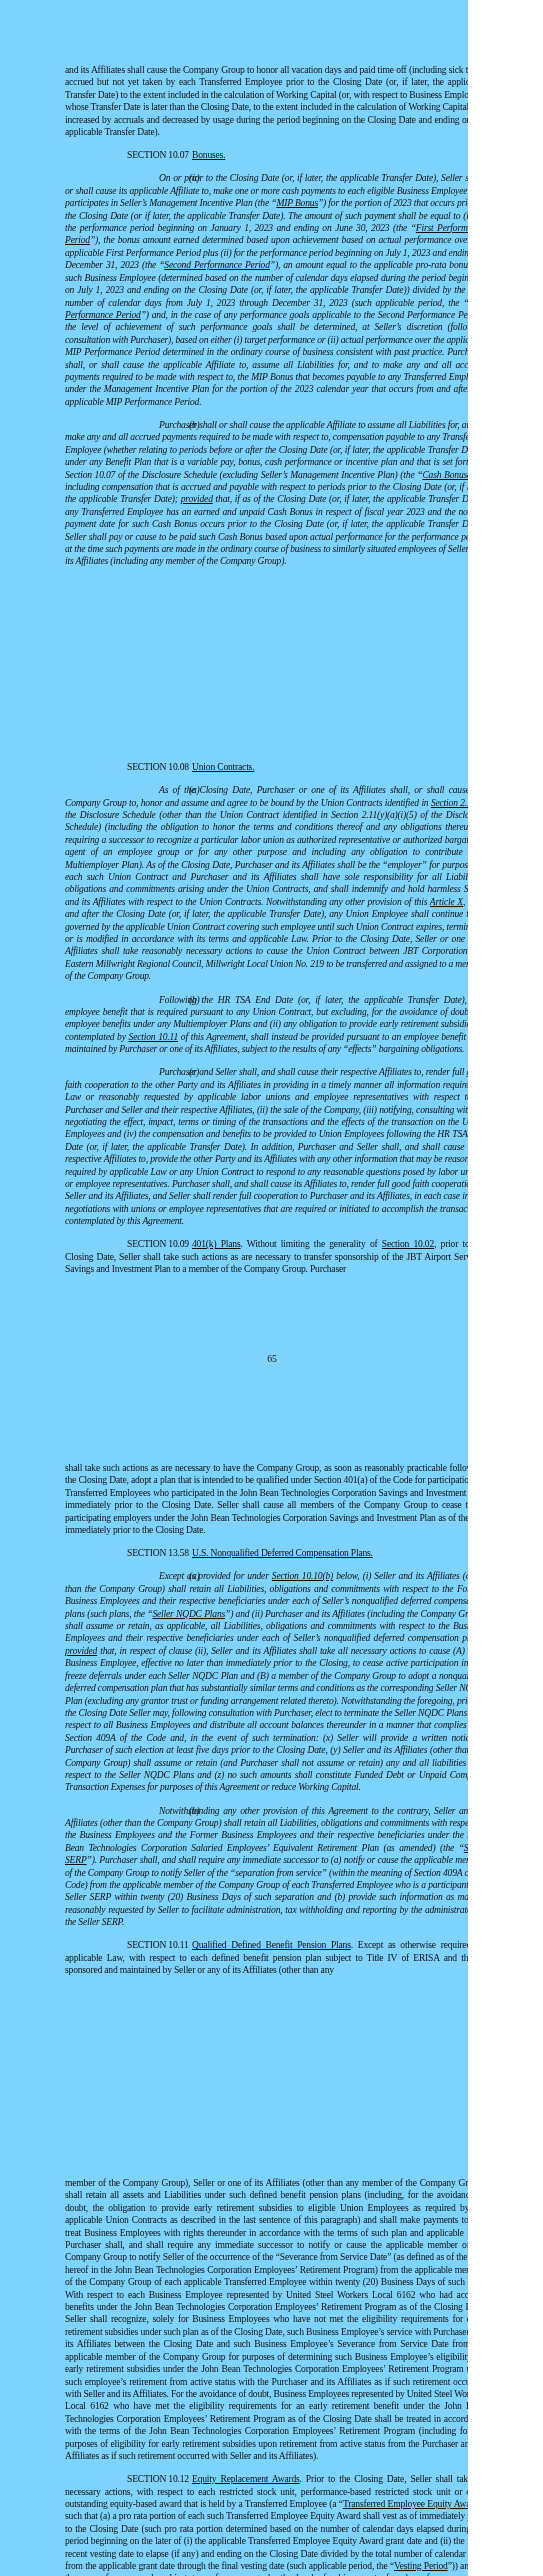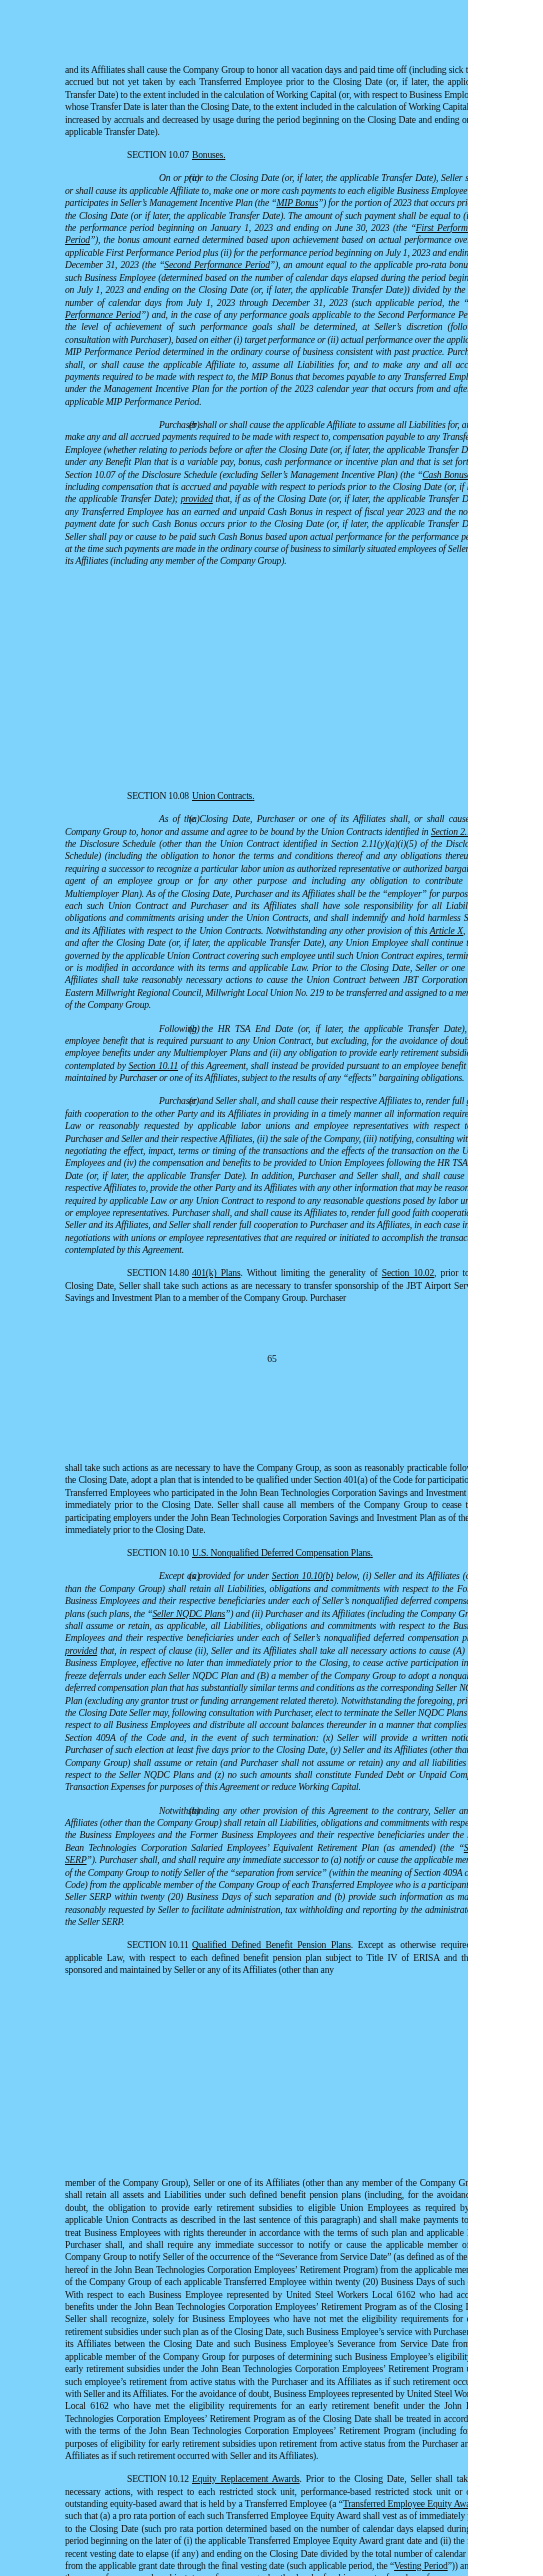--- a/index.html
+++ b/index.html
@@ -21,34 +21,34 @@
 <div class="page">
   <div class="content" style="top:64px;">
     <p>and its Affiliates shall cause the Company Group to honor all vacation days and paid time off (including sick time) accrued but not yet taken by each Transferred Employee prior to the Closing Date (or, if later, the applicable Transfer Date) to the extent included in the calculation of Working Capital (or, with respect to Business Employees whose Transfer Date is later than the Closing Date, to the extent included in the calculation of Working Capital, but increased by accruals and decreased by usage during the period beginning on the Closing Date and ending on the applicable Transfer Date).</p>
     <p class="heading indent-section"><span class="sec-num">SECTION 10.07</span><u>Bonuses</u><span>.</span></p>
     <p class="indent-sub"><span class="sub-lbl">(a)</span><span>On or prior to the Closing Date (or, if later, the applicable Transfer Date), Seller shall, or shall cause its applicable Affiliate to, make one or more cash payments to each eligible Business Employee who participates in Seller’s Management Incentive Plan (the “</span><u>MIP Bonus</u><span>”) for the portion of 2023 that occurs prior to the Closing Date (or if later, the applicable Transfer Date).  The amount of such payment shall be equal to (i) for the performance period beginning on January 1, 2023 and ending on June 30, 2023 (the “</span><u>First Performance Period</u><span>”), the bonus amount earned determined based upon achievement based on actual performance over the applicable First Performance Period plus (ii) for the performance period beginning on July 1, 2023 and ending on December 31, 2023  (the “</span><u>Second Performance Period</u><span>”), an amount equal to the applicable pro-rata bonus for such Business Employee (determined based on the number of calendar days elapsed during the period beginning on July 1, 2023 and ending on the Closing Date (or, if later, the applicable Transfer Date)) divided by the total number of calendar days from July 1, 2023 through December 31, 2023 (such applicable period, the “</span><u>MIP Performance Period</u><span>”) and, in the case of any performance goals applicable to the Second Performance Period, the level of achievement of such performance goals shall be determined, at Seller’s discretion (following consultation with Purchaser), based on either (i) target performance or (ii) actual performance over the applicable MIP Performance Period determined in the ordinary course of business consistent with past practice.  Purchaser shall, or shall cause the applicable Affiliate to, assume all Liabilities for, and to make any and all accrued payments required to be made with respect to, the MIP Bonus that becomes payable to any Transferred Employee under the Management Incentive Plan for the portion of the 2023 calendar year that occurs from and after the applicable MIP Performance Period.</span></p>
     <p class="indent-sub"><span class="sub-lbl">(b)</span><span>Purchaser shall or shall cause the applicable Affiliate to assume all Liabilities for, and to make any and all accrued payments required to be made with respect to, compensation payable to any Transferred Employee (whether relating to periods before or after the Closing Date (or, if later, the applicable Transfer Date)) under any Benefit Plan that is a variable pay, bonus, cash performance or incentive plan and that is set forth on Section 10.07 of the Disclosure Schedule (excluding Seller’s Management Incentive Plan) (the “</span><u>Cash Bonuses</u><span>”), including compensation that is accrued and payable with respect to periods prior to the Closing Date (or, if later, the applicable Transfer Date); </span><u>provided</u><span> that, if as of the Closing Date (or, if later, the applicable Transfer Date), any Transferred Employee has an earned and unpaid Cash Bonus in respect of fiscal year 2023 and the normal payment date for such Cash Bonus occurs prior to the Closing Date (or, if later, the applicable Transfer Date), Seller shall pay or cause to be paid such Cash Bonus based upon actual performance for the performance period at the time such payments are made in the ordinary course of business to similarly situated employees of Seller and its Affiliates (including any member of the Company Group).</span></p>
   </div>
 </div>
 
 <div class="page">
-  <div class="content" style="top:87px;">
+  <div class="content" style="top:58px;">
     <p class="heading indent-section"><span class="sec-num">SECTION 10.08</span><u>Union Contracts</u><span>.</span></p>
     <p class="indent-sub"><span class="sub-lbl">(a)</span><span>As of the Closing Date, Purchaser or one of its Affiliates shall, or shall cause the Company Group to, honor and assume and agree to be bound by the Union Contracts identified in </span><u>Section 2.11</u><span> of the Disclosure Schedule (other than the Union Contract identified in Section 2.11(y)(a)(i)(5) of the Disclosure Schedule) (including the obligation to honor the terms and conditions thereof and any obligations thereunder requiring a successor to recognize a particular labor union as authorized representative or authorized bargaining agent of an employee group or for any other purpose and including any obligation to contribute to a Multiemployer Plan).  As of the Closing Date, Purchaser and its Affiliates shall be the “employer” for purposes of each such Union Contract and Purchaser and its Affiliates shall have sole responsibility for all Liabilities, obligations and commitments arising under the Union Contracts, and shall indemnify and hold harmless Seller and its Affiliates with respect to the Union Contracts.  Notwithstanding any other provision of this </span><u>Article X</u><span>, from and after the Closing Date (or, if later, the applicable Transfer Date), any Union Employee shall continue to be governed by the applicable Union Contract covering such employee until such Union Contract expires, terminates or is modified in accordance with its terms and applicable Law.  Prior to the Closing Date, Seller or one if its Affiliates shall take reasonably necessary actions to cause the Union Contract between JBT Corporation and Eastern Millwright Regional Council, Millwright Local Union No. 219 to be transferred and assigned to a member of the Company Group.</span></p>
     <p class="indent-sub"><span class="sub-lbl">(b)</span><span>Following the HR TSA End Date (or, if later, the applicable Transfer Date), any employee benefit that is required pursuant to any Union Contract, but excluding, for the avoidance of doubt, (i) employee benefits under any Multiemployer Plans and (ii) any obligation to provide early retirement subsidies as contemplated by </span><u>Section 10.11</u><span> of this Agreement, shall instead be provided pursuant to an employee benefit plan maintained by Purchaser or one of its Affiliates, subject to the results of any “effects” bargaining obligations.</span></p>
     <p class="indent-sub"><span class="sub-lbl">(c)</span><span>Purchaser and Seller shall, and shall cause their respective Affiliates to, render full good faith cooperation to the other Party and its Affiliates in providing in a timely manner all information required by Law or reasonably requested by applicable labor unions and employee representatives with respect to (i) Purchaser and Seller and their respective Affiliates, (ii) the sale of the Company, (iii) notifying, consulting with, or negotiating the effect, impact, terms or timing of the transactions and the effects of the transaction on the Union Employees and (iv) the compensation and benefits to be provided to Union Employees following the HR TSA End Date (or, if later, the applicable Transfer Date).  In addition, Purchaser and Seller shall, and shall cause their respective Affiliates to, provide the other Party and its Affiliates with any other information that may be reasonably required by applicable Law or any Union Contract to respond to any reasonable questions posed by labor unions or employee representatives.  Purchaser shall, and shall cause its Affiliates to, render full good faith cooperation to Seller and its Affiliates, and Seller shall render full cooperation to Purchaser and its Affiliates, in each case in any negotiations with unions or employee representatives that are required or initiated to accomplish the transactions contemplated by this Agreement.</span></p>
-    <p class="indent-section"><span class="sec-num">SECTION 14.80</span><u>401(k) Plans</u><span>.  Without limiting the generality of </span><u>Section 10.02</u><span>, prior to the Closing Date, Seller shall take such actions as are necessary to transfer sponsorship of the JBT Airport Services Savings and Investment Plan to a member of the Company Group.  Purchaser</span></p>
+    <p class="indent-section"><span class="sec-num">SECTION 10.09</span><u>401(k) Plans</u><span>.  Without limiting the generality of </span><u>Section 10.02</u><span>, prior to the Closing Date, Seller shall take such actions as are necessary to transfer sponsorship of the JBT Airport Services Savings and Investment Plan to a member of the Company Group.  Purchaser</span></p>
   </div>
   <div class="page-number" style="top:650px;">65</div>
 </div>
 
 <div class="page">
   <div class="content" style="top:56px;">
     <p>shall take such actions as are necessary to have the Company Group, as soon as reasonably practicable following the Closing Date, adopt a plan that is intended to be qualified under Section 401(a) of the Code for participation by Transferred Employees who participated in the John Bean Technologies Corporation Savings and Investment Plan immediately prior to the Closing Date. Seller shall cause all members of the Company Group to cease to be participating employers under the John Bean Technologies Corporation Savings and Investment Plan as of the day immediately prior to the Closing Date.</p>
-    <p class="heading indent-section"><span class="sec-num">SECTION 10.10</span><u>U.S. Nonqualified Deferred Compensation Plans</u><span>.</span></p>
+    <p class="heading indent-section"><span class="sec-num">SECTION 13.58</span><u>U.S. Nonqualified Deferred Compensation Plans</u><span>.</span></p>
     <p class="indent-sub"><span class="sub-lbl">(a)</span><span>Except as provided for under </span><u>Section 10.10(b)</u><span> below, (i) Seller and its Affiliates (other than the Company Group) shall retain all Liabilities, obligations and commitments with respect to the Former Business Employees and their respective beneficiaries under each of Seller’s nonqualified deferred compensation plans (such plans, the “</span><u>Seller NQDC Plans</u><span>”) and (ii) Purchaser and its Affiliates (including the Company Group) shall assume or retain, as applicable, all Liabilities, obligations and commitments with respect to the Business Employees and their respective beneficiaries under each of Seller’s nonqualified deferred compensation plans; </span><u>provided</u><span> that, in respect of clause (ii), Seller and its Affiliates shall take all necessary actions to cause (A) each Business Employee, effective no later than immediately prior to the Closing, to cease active participation in and freeze deferrals under each Seller NQDC Plan and (B) a member of the Company Group to adopt a nonqualified deferred compensation plan that has substantially similar terms and conditions as the corresponding Seller NQDC Plan (excluding any grantor trust or funding arrangement related thereto). Notwithstanding the foregoing, prior to the Closing Date Seller may, following consultation with Purchaser, elect to terminate the Seller NQDC Plans with respect to all Business Employees and distribute all account balances thereunder in a manner that complies with Section 409A of the Code and, in the event of such termination: (x) Seller will provide a written notice to Purchaser of such election at least five days prior to the Closing Date, (y) Seller and its Affiliates (other than the Company Group) shall assume or retain (and Purchaser shall not assume or retain) any and all liabilities with respect to the Seller NQDC Plans and (z) no such amounts shall constitute Funded Debt or Unpaid Company Transaction Expenses for purposes of this Agreement or reduce Working Capital.</span></p>
     <p class="indent-sub"><span class="sub-lbl">(b)</span><span>Notwithstanding any other provision of this Agreement to the contrary, Seller and its Affiliates (other than the Company Group) shall retain all Liabilities, obligations and commitments with respect to the Business Employees and the Former Business Employees and their respective beneficiaries under the John Bean Technologies Corporation Salaried Employees’ Equivalent Retirement Plan (as amended) (the “</span><u>Seller SERP</u><span>”).  Purchaser shall, and shall require any immediate successor to (a) notify or cause the applicable member of the Company Group to notify Seller of the “separation from service” (within the meaning of Section 409A of the Code) from the applicable member of the Company Group of each Transferred Employee who is a participant in a Seller SERP within twenty (20) Business Days of such separation and (b) provide such information as may be reasonably requested by Seller to facilitate administration, tax withholding and reporting by the administrator of the Seller SERP.</span></p>
     <p class="indent-section"><span class="sec-num">SECTION 10.11</span><u>Qualified Defined Benefit Pension Plans</u><span>.   Except as otherwise required by applicable Law, with respect to each defined benefit pension plan subject to Title IV of ERISA and that is sponsored and maintained by Seller or any of its Affiliates (other than any</span></p>
   </div>
 </div>
 
 <div class="page">
   <div class="content" style="top:68px;">
     <p>member of the Company Group), Seller or one of its Affiliates (other than any member of the Company Group) shall retain all assets and Liabilities under such defined benefit pension plans (including, for the avoidance of doubt, the obligation to provide early retirement subsidies to eligible Union Employees as required by the applicable Union Contracts as described in the last sentence of this paragraph) and shall make payments to and treat Business Employees with rights thereunder in accordance with the terms of such plan and applicable Law.  Purchaser shall, and shall require any immediate successor to notify or cause the applicable member of the Company Group to notify Seller of the occurrence of the “Severance from Service Date” (as defined as of the date hereof in the John Bean Technologies Corporation Employees’ Retirement Program) from the applicable member of the Company Group of each applicable Transferred Employee within twenty (20) Business Days of such date.  With respect to each Business Employee represented by United Steel Workers Local 6162 who had accrued benefits under the John Bean Technologies Corporation Employees’ Retirement Program as of the Closing Date, Seller shall recognize, solely for Business Employees who have not met the eligibility requirements for early retirement subsidies under such plan as of the Closing Date, such Business Employee’s service with Purchaser and its Affiliates between the Closing Date and such Business Employee’s Severance from Service Date from the applicable member of the Company Group for purposes of determining such Business Employee’s eligibility for early retirement subsidies under the John Bean Technologies Corporation Employees’ Retirement Program upon such employee’s retirement from active status with the Purchaser and its Affiliates as if such retirement occurred with Seller and its Affiliates. For the avoidance of doubt, Business Employees represented by United Steel Workers Local 6162 who have met the eligibility requirements for an early retirement benefit under the John Bean Technologies Corporation Employees’ Retirement Program as of the Closing Date shall be treated in accordance with the terms of the John Bean Technologies Corporation Employees’ Retirement Program (including for the purposes of eligibility for early retirement subsidies upon retirement from active status from the Purchaser and its Affiliates as if such retirement occurred with Seller and its Affiliates).</p>
     <p class="indent-section"><span class="sec-num">SECTION 10.12</span><u>Equity Replacement Awards</u><span>.  Prior to the Closing Date, Seller shall take all necessary actions, with respect to each restricted stock unit, performance-based restricted stock unit or other outstanding equity-based award that is held by a Transferred Employee (a “</span><u>Transferred Employee Equity Award</u><span>”) such that (a) a pro rata portion of each such Transferred Employee Equity Award shall vest as of immediately prior to the Closing Date (such pro rata portion determined based on the number of calendar days elapsed during the period beginning on the later of (i) the applicable Transferred Employee Equity Award grant date and (ii) the most recent vesting date to elapse (if any) and ending on the Closing Date divided by the total number of calendar days from the applicable grant date through the final vesting date (such applicable period, the “</span><u>Vesting Period</u><span>”)) and, in the case of any awards subject to performance goals, the level of achievement of such performance goals determined based on actual performance over the applicable Vesting Period in good faith by Seller in its reasonable discretion and consistent with past practice and (b) any remaining portion of each Transferred Employee Equity Award that does not vest at such time in accordance with clause (a) shall be forfeited (such forfeited portions, the “</span></p>

